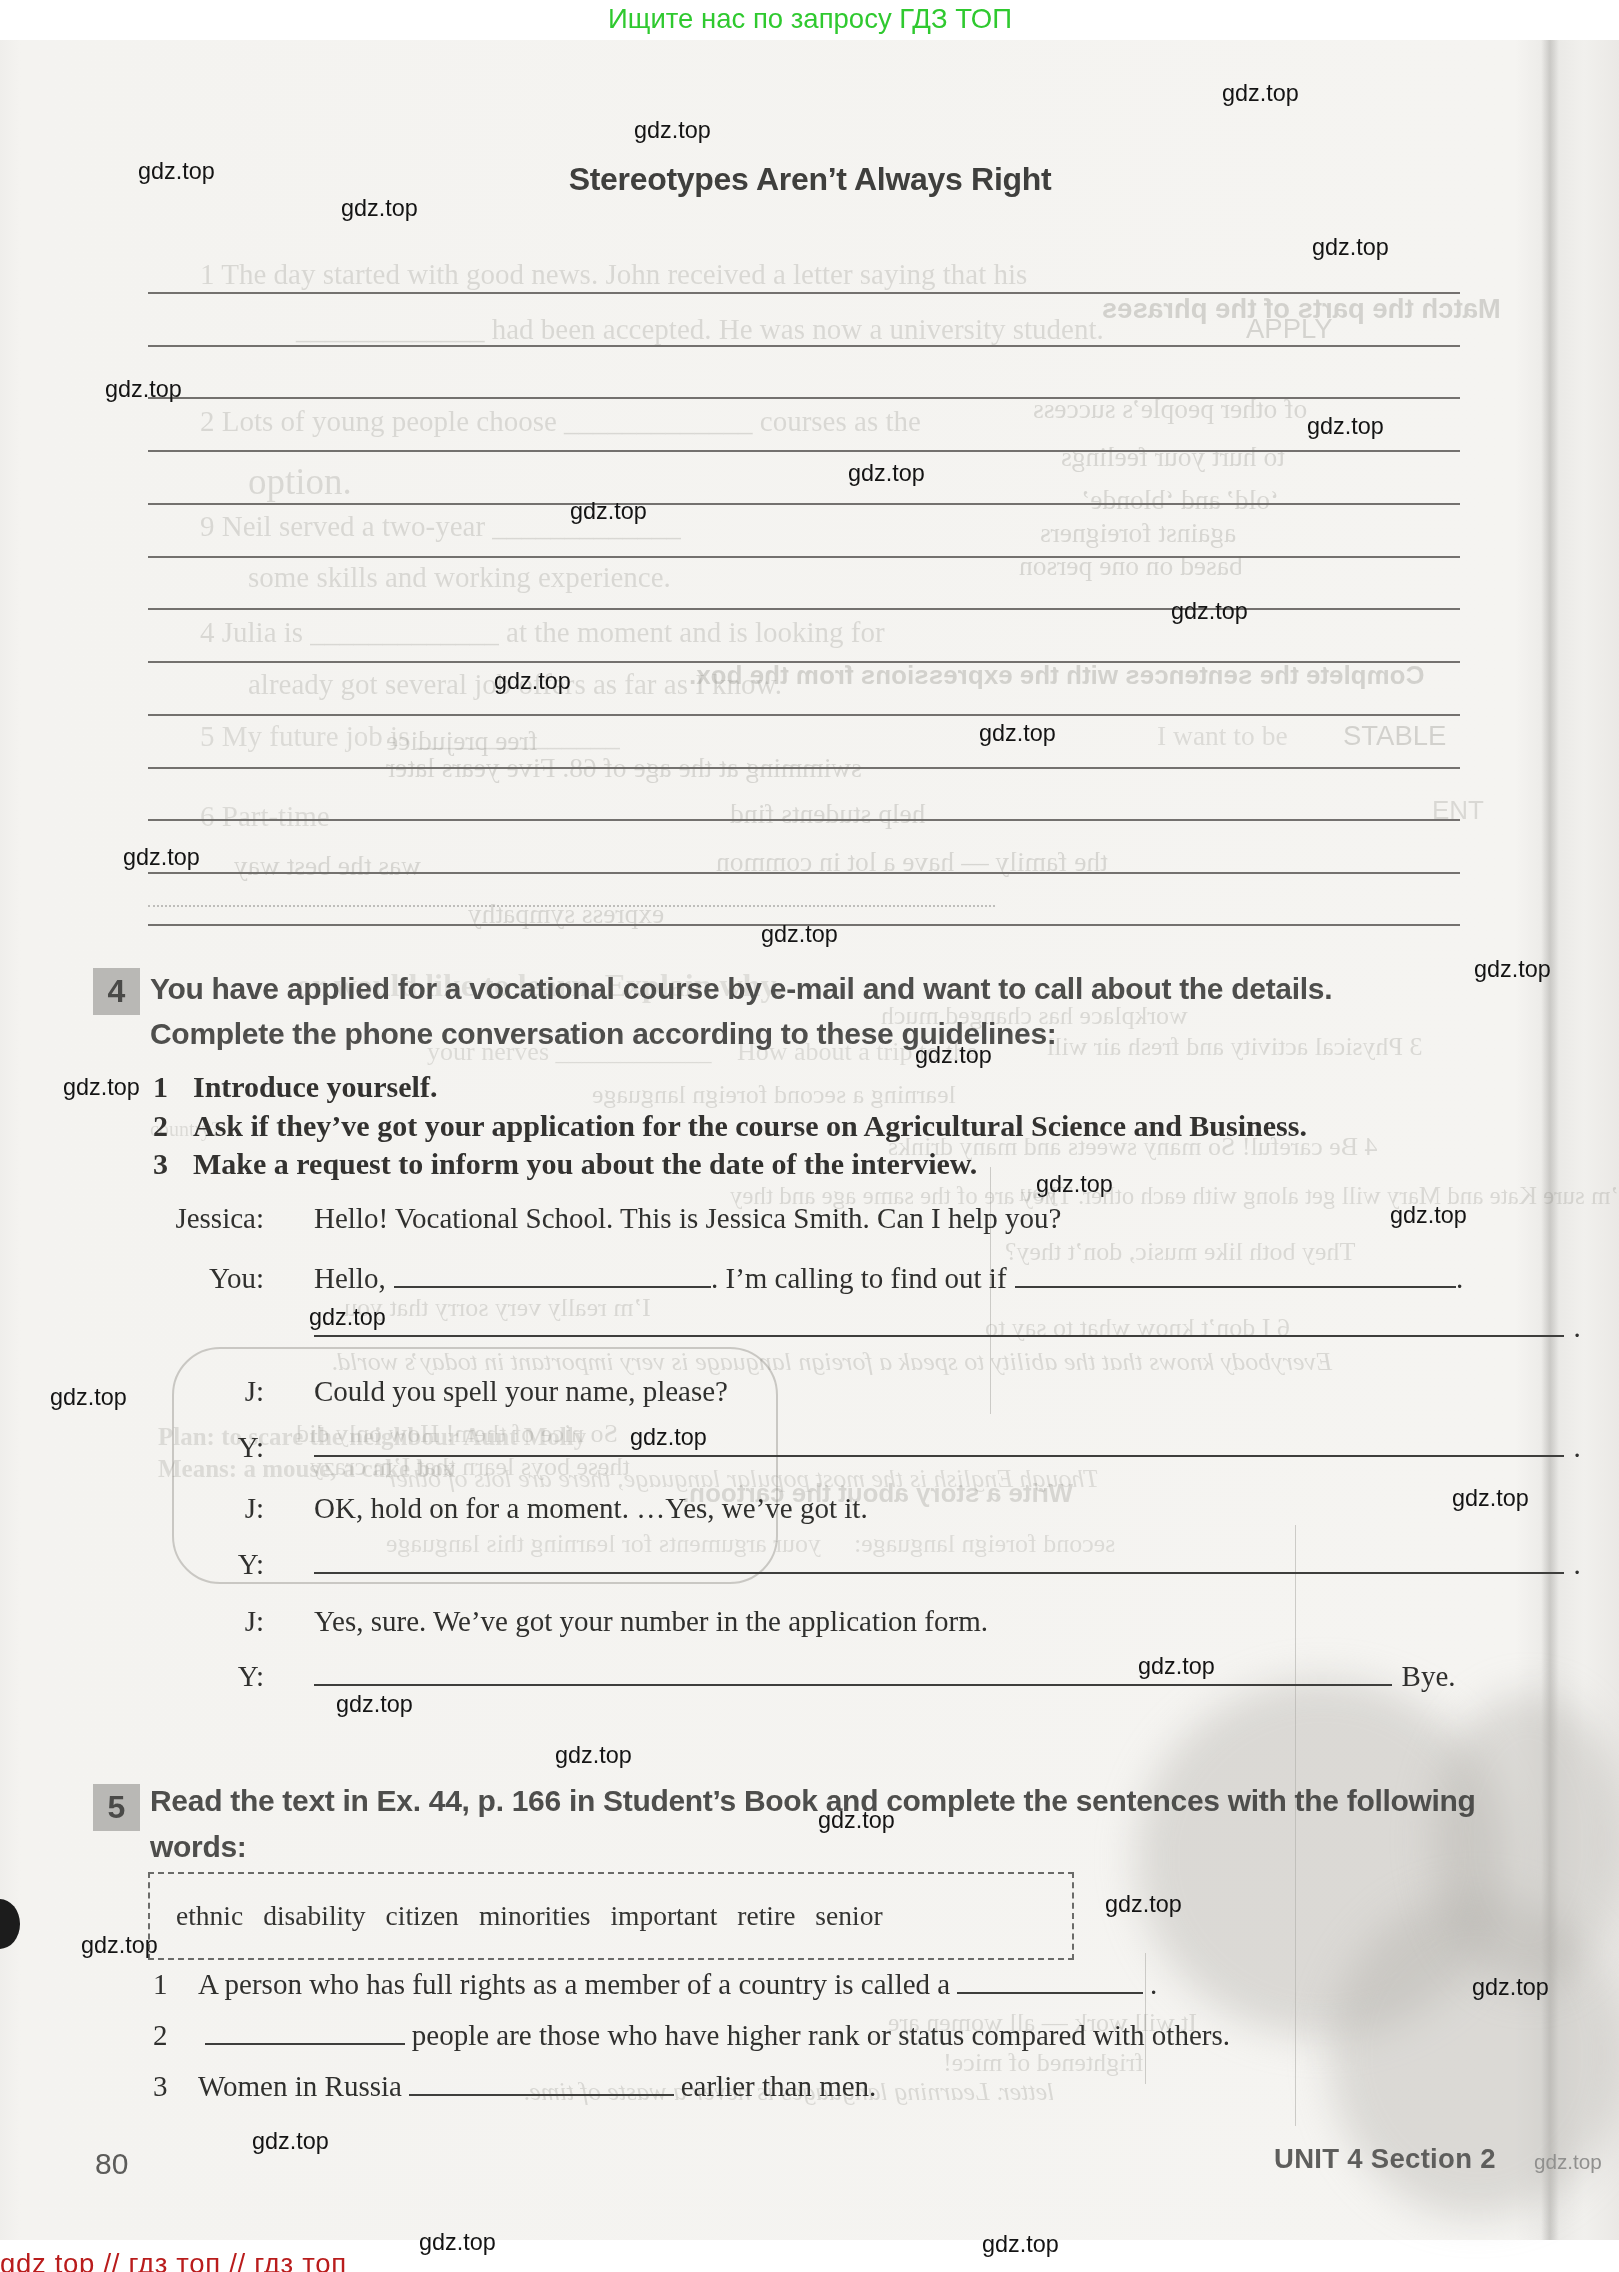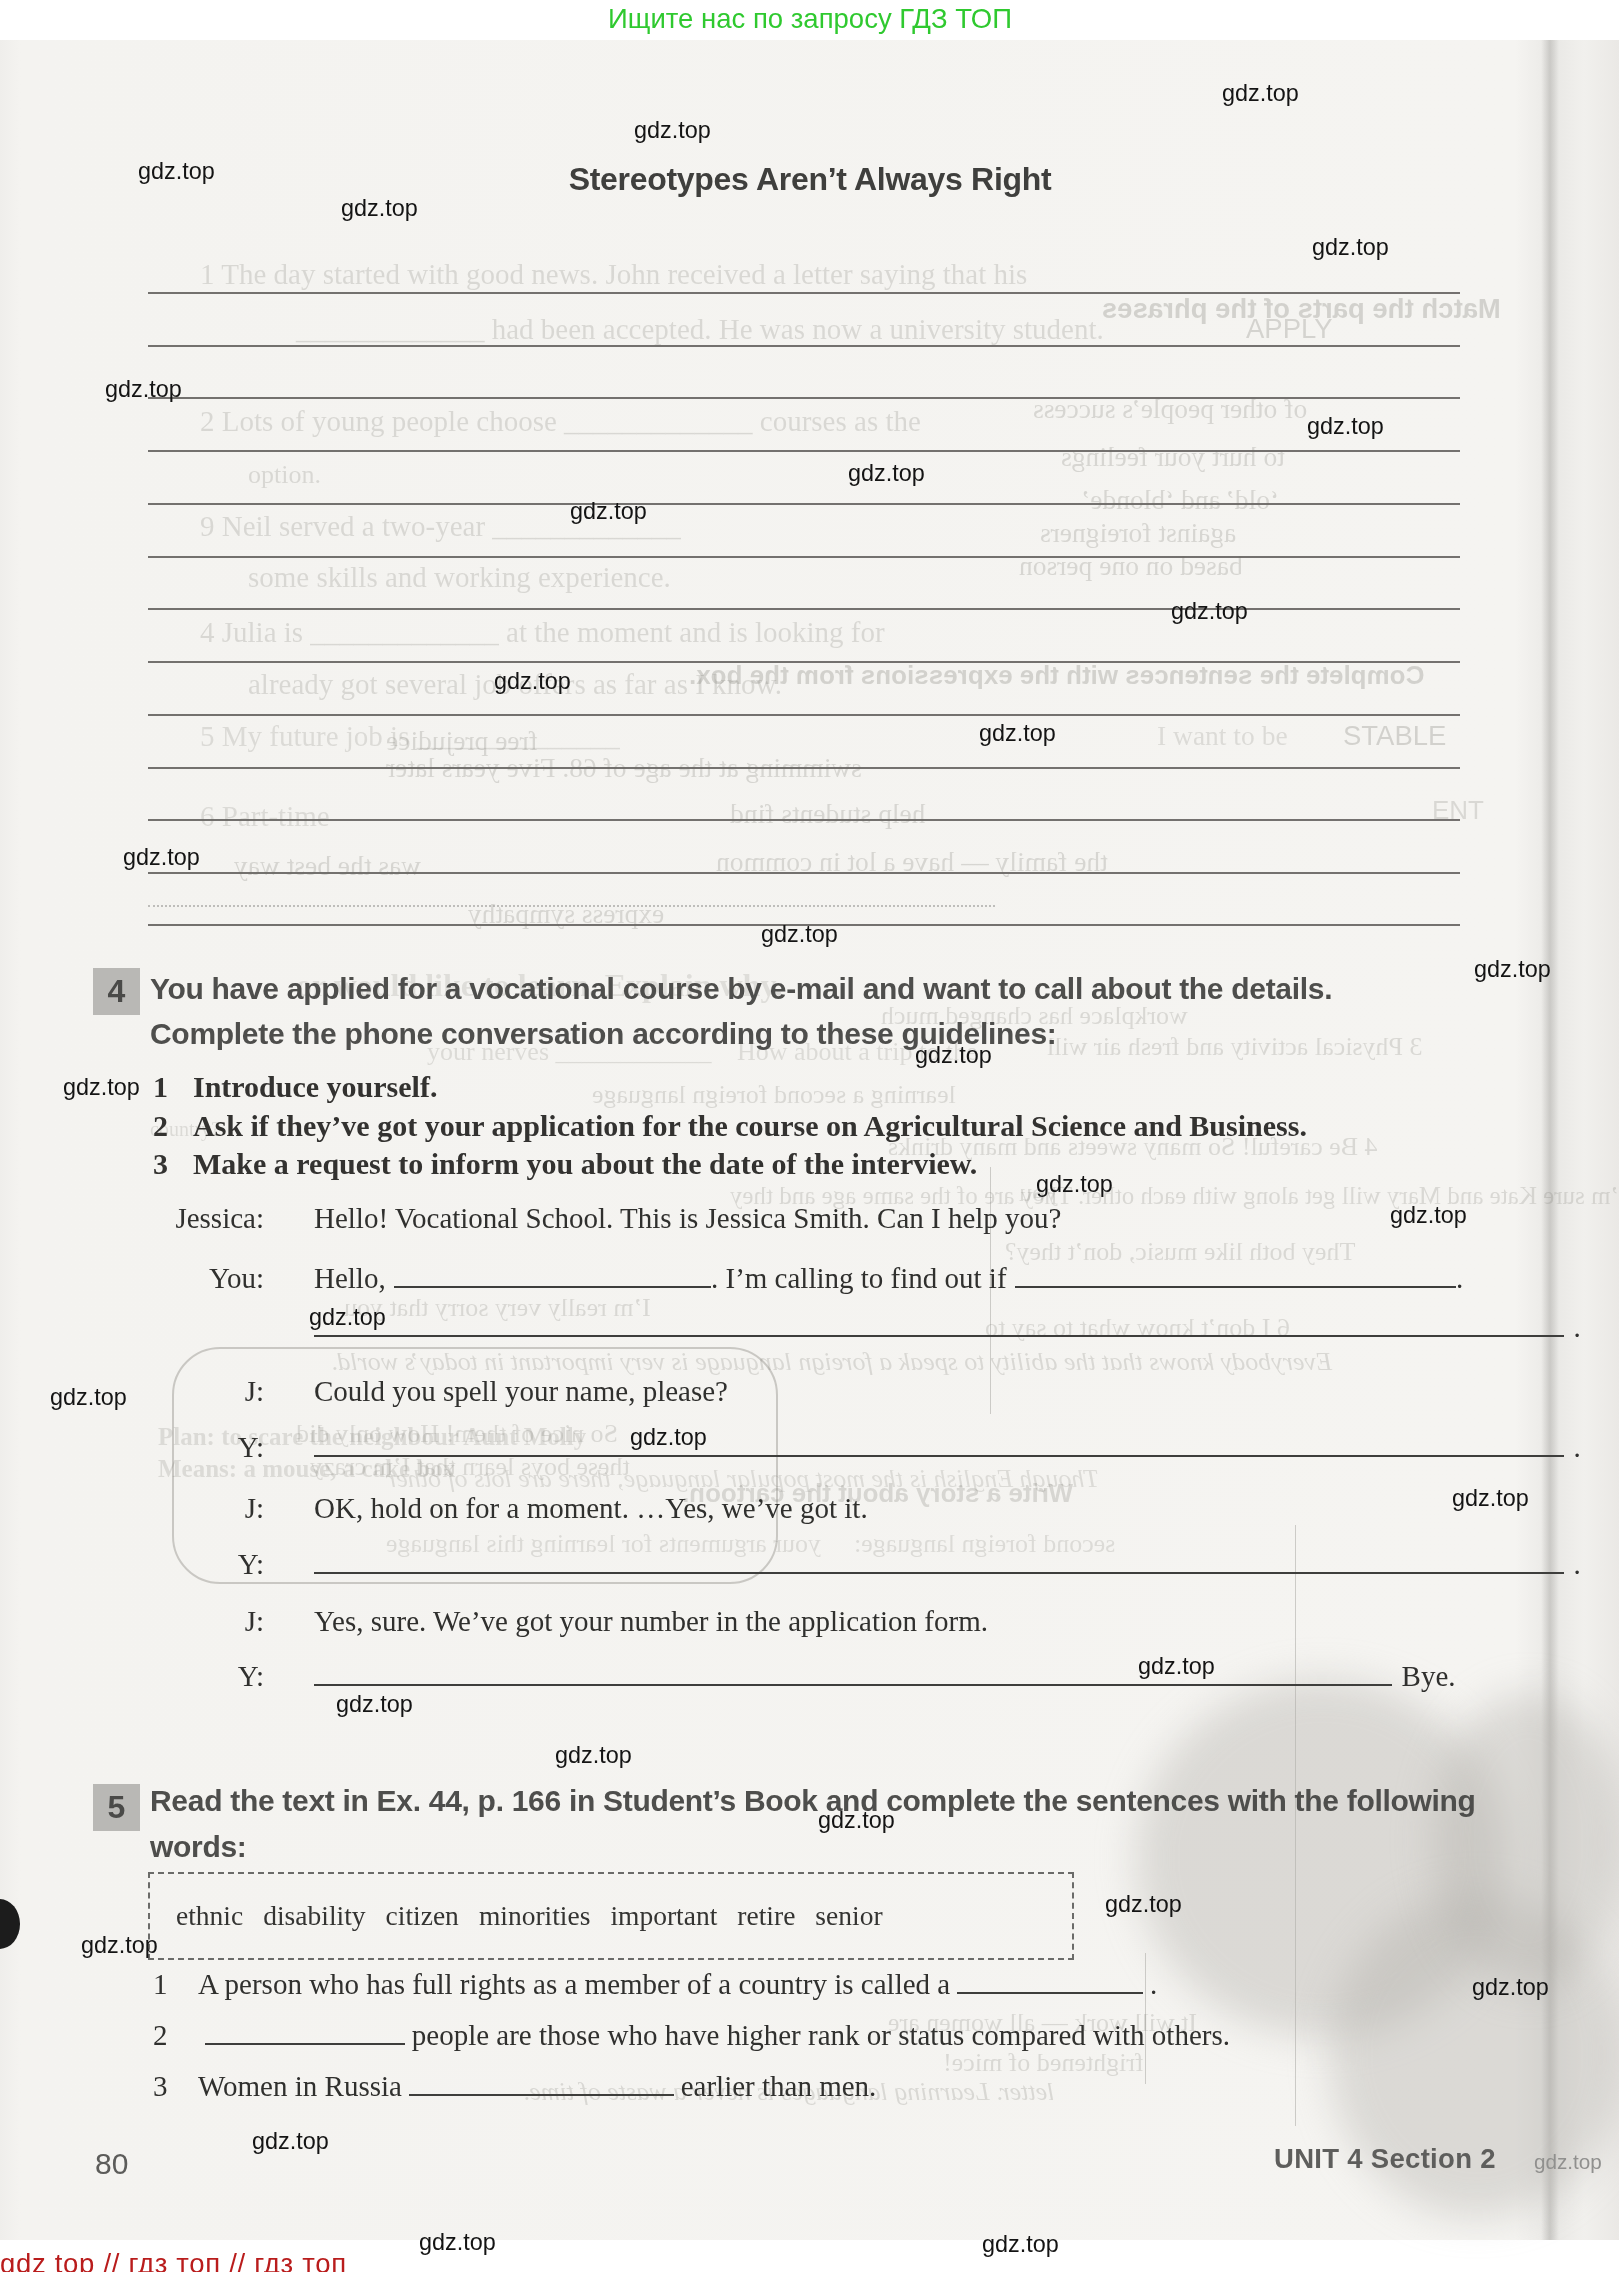--- a/index.html
+++ b/index.html
@@ -82,21 +82,21 @@
         <div class="rule" style="left: 148px; top: 779px; width: 1312px;"></div>
         <div class="rule" style="left: 148px; top: 832px; width: 1312px;"></div>
         <div class="rule" style="left: 148px; top: 884px; width: 1312px;"></div>
         <span class="ghost-text" style="left: 200px; top: 218px; font-size: 29px; opacity: 0.2;">1   The day started with good news. John received a letter saying that his</span>
         <span class="ghost-text" style="left: 296px; top: 273px; font-size: 29px; opacity: 0.2;">_____________ had been accepted. He was now a university student.</span>
         <span class="ghost-text m b sa" style="left: 1102px; top: 253px; font-size: 27.5px; opacity: 0.25;">Match the parts of the phrases</span>
         <span class="ghost-text sa" style="left: 1246px; top: 273px; font-size: 27.5px; opacity: 0.24;">APPLY</span>
         <span class="ghost-text" style="left: 200px; top: 365px; font-size: 29px; opacity: 0.2;">2   Lots of young people choose _____________ courses as the</span>
         <span class="ghost-text m" style="left: 1033px; top: 353px; font-size: 27.5px; opacity: 0.22;">of other people’s success</span>
         <span class="ghost-text m" style="left: 1061px; top: 401px; font-size: 27.5px; opacity: 0.22;">to hurt your feelings</span>
-        <span class="ghost-text" style="left: 248px; top: 420px; font-size: 26px; opacity: 0.2;">option.</span>
+        <span class="ghost-text" style="left: 248px; top: 420px; font-size: 37px; opacity: 0.2;">option.</span>
         <span class="ghost-text m" style="left: 1081px; top: 444px; font-size: 27.5px; opacity: 0.22;">‘old’ and ‘blonde’</span>
         <span class="ghost-text" style="left: 200px; top: 470px; font-size: 29px; opacity: 0.2;">9   Neil served a two-year _____________</span>
         <span class="ghost-text m" style="left: 1040px; top: 477px; font-size: 27.5px; opacity: 0.22;">against foreigners</span>
         <span class="ghost-text m" style="left: 1019px; top: 510px; font-size: 27.5px; opacity: 0.22;">based on one person</span>
         <span class="ghost-text" style="left: 248px; top: 521px; font-size: 29px; opacity: 0.2;">some skills and working experience.</span>
         <span class="ghost-text" style="left: 200px; top: 576px; font-size: 29px; opacity: 0.2;">4   Julia is _____________ at the moment and is looking for</span>
         <span class="ghost-text" style="left: 248px; top: 628px; font-size: 29px; opacity: 0.2;">already got several job offers as far as I know.</span>
         <span class="ghost-text m b sa" style="left: 689px; top: 620px; font-size: 26px; opacity: 0.25;">Complete the sentences with the expressions from the box.</span>
         <span class="ghost-text" style="left: 200px; top: 680px; font-size: 29px; opacity: 0.18;">5   My future job is ______________</span>
         <span class="ghost-text" style="left: 1157px; top: 680px; font-size: 27.5px; opacity: 0.18;">I want to be</span>

